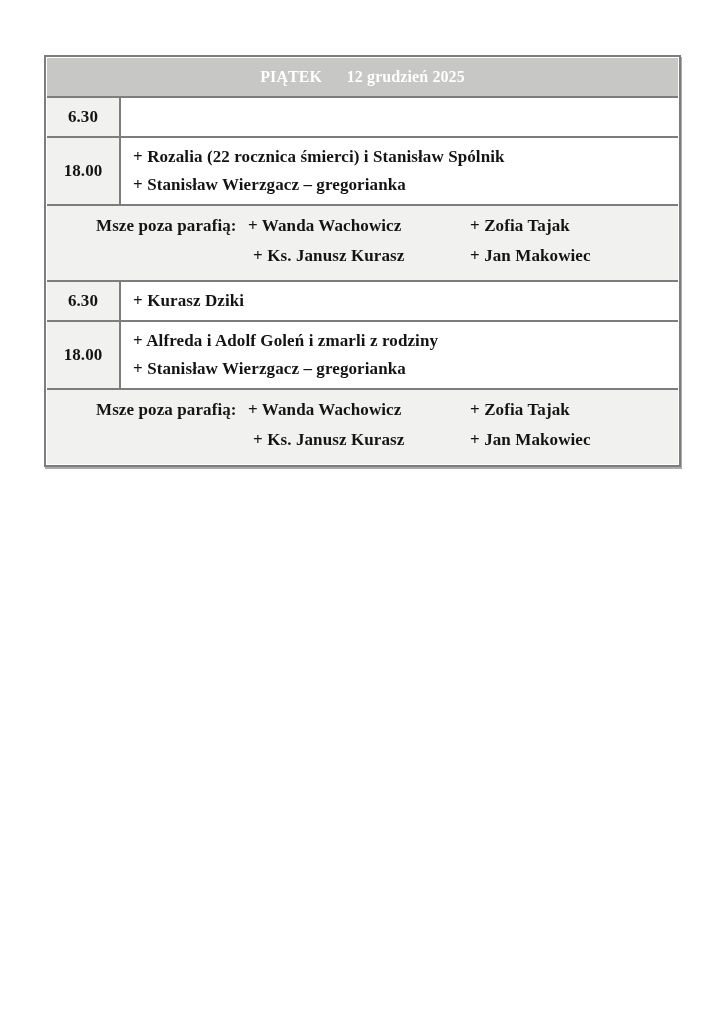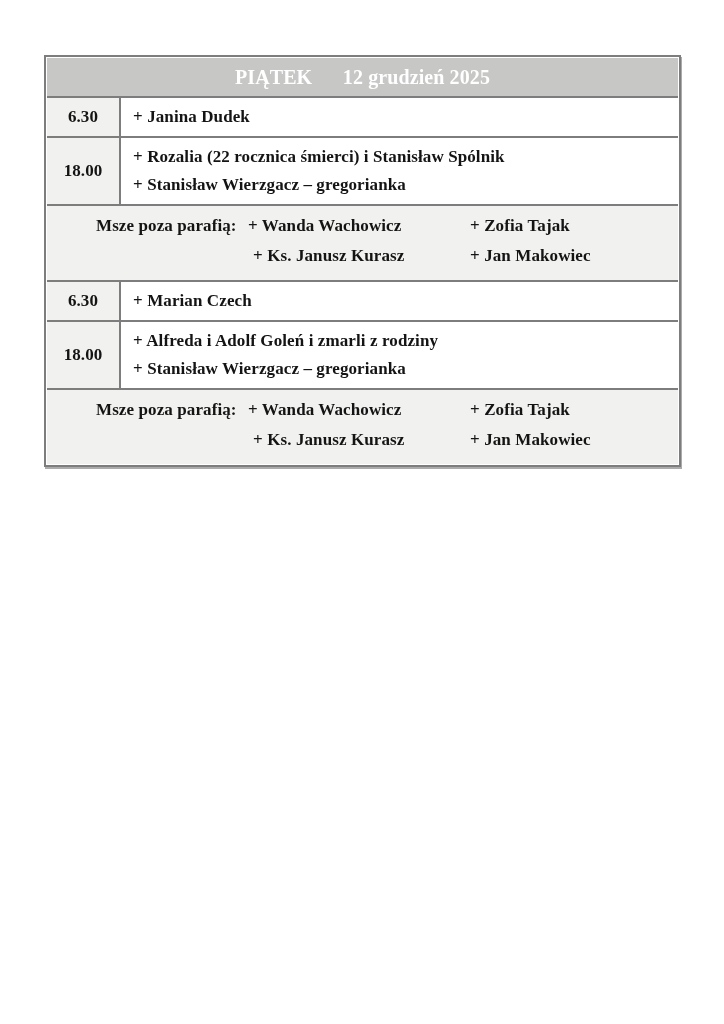--- a/index.html
+++ b/index.html
@@ -30,21 +30,21 @@
     padding: 1px;
     box-shadow: 1px 2px 0 #ababab;
   }
   .day-header {
     height: 38px;
     background: var(--header_bg, #c7c7c6);
     color: var(--header_text, #ffffff);
     display: flex;
     align-items: center;
     justify-content: center;
-    font-size: 20px;
+    font-size: 16px;
     white-space: pre;
     border-bottom: 2px solid var(--border, #7d7d7d);
   }
   .mass-row {
     display: grid;
     grid-template-columns: 74px 1fr;
     border-bottom: 2px solid var(--border, #7d7d7d);
     min-height: 38px;
   }
   .time-cell {
@@ -89,23 +89,20 @@
 <body>
 
 <div class="sheet">
   <div class="schedule-table">
 
     <div class="day-section">
       <div class="day-header">PIĄTEK      12 grudzień 2025</div>
 
       <div class="mass-row">
         <div class="time-cell">6.30</div>
-        <div class="intent-cell">
-          <div class="intent-line">+ Janina Dudek</div>
-        </div>
       </div>
 
       <div class="mass-row">
         <div class="time-cell">18.00</div>
         <div class="intent-cell">
           <div class="intent-line">+ Rozalia (22 rocznica śmierci) i Stanisław Spólnik</div>
           <div class="intent-line">+ Stanisław Wierzgacz – gregorianka</div>
         </div>
       </div>
 
@@ -121,21 +118,21 @@
           <span class="col2">+ Jan Makowiec</span>
         </div>
       </div>
     </div>
 
     <div class="day-section">
 
       <div class="mass-row">
         <div class="time-cell">6.30</div>
         <div class="intent-cell">
-          <div class="intent-line">+ Marian Czech</div>
+          <div class="intent-line">+ Kurasz Dziki</div>
         </div>
       </div>
 
       <div class="mass-row">
         <div class="time-cell">18.00</div>
         <div class="intent-cell">
           <div class="intent-line">+ Alfreda i Adolf Goleń i zmarli z rodziny</div>
           <div class="intent-line">+ Stanisław Wierzgacz – gregorianka</div>
         </div>
       </div>

